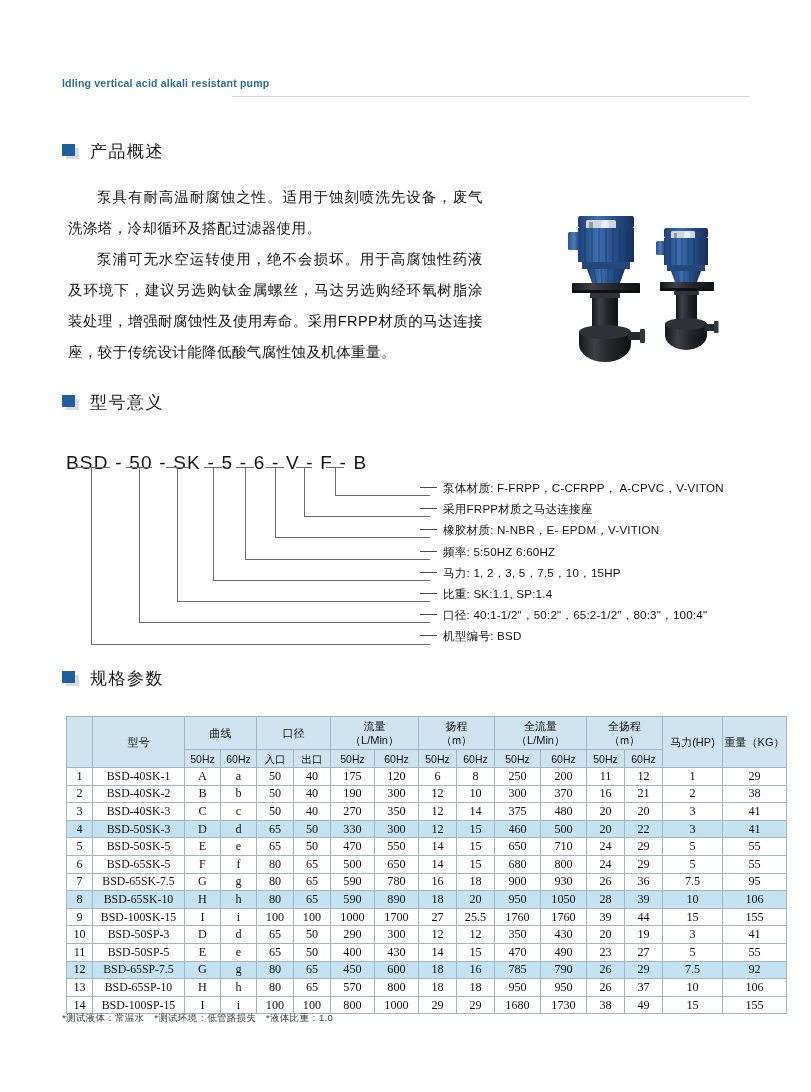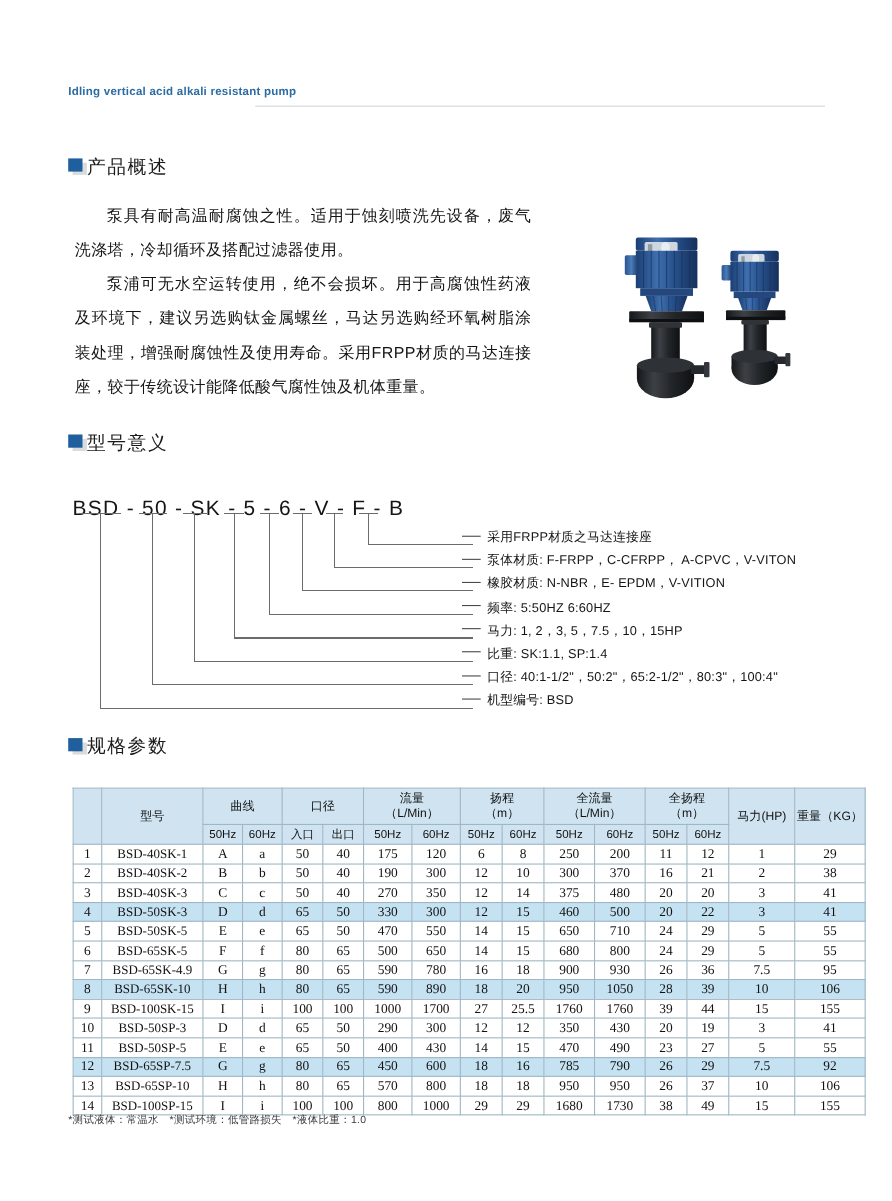--- a/index.html
+++ b/index.html
@@ -52,20 +52,21 @@
     width: 518px;
     height: 1px;
     background: #d3d6d9;
   }
 
   
   .section-head {
     position: absolute;
     display: flex;
     align-items: center;
+    gap: 11px;
   }
   .sq-wrap {
     position: relative;
     width: 17px;
     height: 15px;
   }
   .sq-shadow {
     position: absolute;
     left: 4px;
     top: 4px;
@@ -396,22 +397,22 @@
 
       <path d="M117 12 L117 146 L370 146"></path>
 
       <path d="M79 12 L79 167 L370 167"></path>
 
       <path d="M31 12 L31 189 L370 189"></path>
     </g>
   </svg>
 
   <div class="legend-list">
+    <div class="legend-row"><span class="dash"></span><span class="txt">泵体材质: F-FRPP，C-CFRPP， A-CPVC，V-VITON</span></div>
     <div class="legend-row"><span class="dash"></span><span class="txt">采用FRPP材质之马达连接座</span></div>
-    <div class="legend-row"><span class="dash"></span><span class="txt">泵体材质: F-FRPP，C-CFRPP， A-CPVC，V-VITON</span></div>
     <div class="legend-row"><span class="dash"></span><span class="txt">橡胶材质: N-NBR，E- EPDM，V-VITION</span></div>
     <div class="legend-row"><span class="dash"></span><span class="txt">频率: 5:50HZ 6:60HZ</span></div>
     <div class="legend-row"><span class="dash"></span><span class="txt">马力: 1, 2，3, 5，7.5，10，15HP</span></div>
     <div class="legend-row"><span class="dash"></span><span class="txt">比重: SK:1.1, SP:1.4</span></div>
     <div class="legend-row"><span class="dash"></span><span class="txt">口径: 40:1-1/2"，50:2"，65:2-1/2"，80:3"，100:4"</span></div>
     <div class="legend-row"><span class="dash"></span><span class="txt">机型编号: BSD</span></div>
   </div>
 
   <div class="section-head" style="left:62px; top:667px;">
     <span class="sq-wrap">
@@ -585,21 +586,21 @@
             <td>15</td>
             <td>680</td>
             <td>800</td>
             <td>24</td>
             <td>29</td>
             <td>5</td>
             <td>55</td>
           </tr>
           <tr>
             <td>7</td>
-            <td class="model">BSD-65SK-4.9</td>
+            <td class="model">BSD-65SK-7.5</td>
             <td>G</td>
             <td>g</td>
             <td>80</td>
             <td>65</td>
             <td>590</td>
             <td>780</td>
             <td>16</td>
             <td>18</td>
             <td>900</td>
             <td>930</td>

